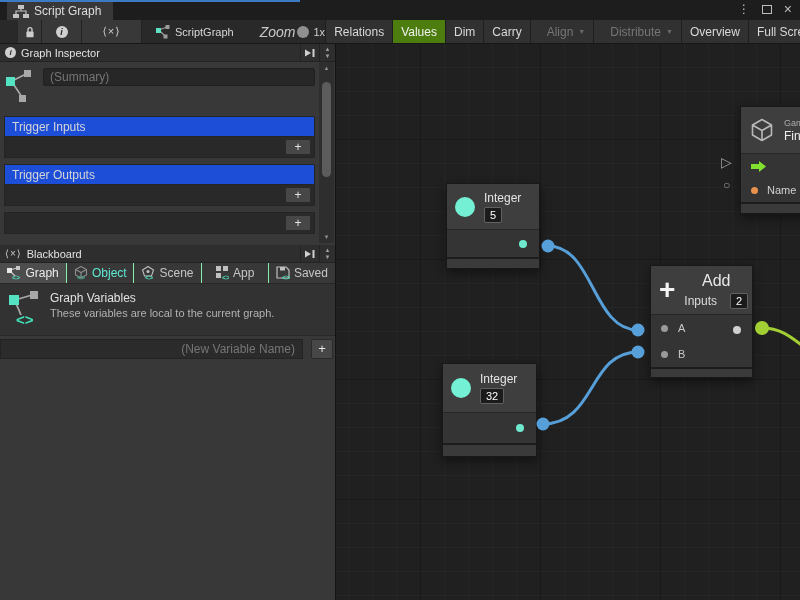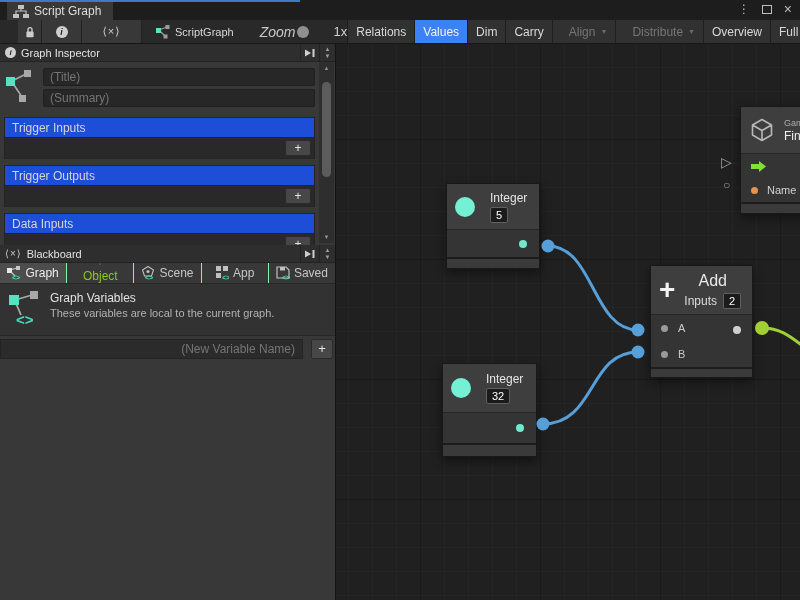--- a/index.html
+++ b/index.html
@@ -33,25 +33,25 @@
   .tb-btn.w-lock { width:24px; }
   .tb-btn.w-info { width:40px; }
   .tb-btn.w-code { width:60px; color:#cfcfcf; font-size:11px; letter-spacing:1px; }
   .info-circle { width:12px; height:12px; border-radius:50%; background:#cfcfcf; color:#262626;
                  font-size:9px; font-weight:bold; text-align:center; line-height:12px; font-style:italic; }
   .breadcrumb { display:flex; align-items:center; gap:5px; margin-left:14px; color:#d8d8d8; font-size:11px; }
   .zoom-label { align-self:center; margin-left:26px; color:#c8c8c8; font-size:14px;font-style:italic; }
   .zoom-track { position:relative; align-self:center; margin-left:10px; width:84px; height:2px;
                 background:#7c7c7c; border-radius:1px; }
   .zoom-handle { position:absolute; right:-3px; top:-5px; width:12px; height:12px; border-radius:50%; background:#909090; }
-  .zoom-value { align-self:center; margin-left:28px; font-size:13px; color:#cfcfcf; }
+  .zoom-value { align-self:center; margin-left:8px; font-size:11px; color:#cfcfcf; }
   .tb-actions { margin-left:auto; display:flex; align-items:stretch; }
   .action { display:flex; align-items:center; padding:0 8px; background:#313131;
             border-left:1px solid #1e1e1e; color:#d8d8d8; white-space:nowrap; }
-  .action.active { background:#3b82f6; color:#f2f2f2; }
+  .action.active { background:#4d7c0f; color:#f2f2f2; }
   .action.disabled { color:#767676;padding-left:16px; }
   .dd-arrow { font-size:7px; margin-left:5px; color:#9a9a9a; }
   .action.disabled .dd-arrow { color:#6a6a6a; }
 
   
   .left-panel { position:absolute; top:44px; left:0; width:336px; bottom:0; background:#383838;
                 border-right:1px solid #141414; }
   .p-header { position:relative; height:18px; background:#2e2e2e; border-bottom:1px solid #232323;
               display:flex; align-items:center; gap:5px; padding-left:5px; font-size:11px; color:#e2e2e2; }
   .hdr-right { margin-left:auto; display:flex; align-items:center; height:100%; }
@@ -77,21 +77,21 @@
                display:flex; flex-direction:column; align-items:center; font-size:6px; color:#8f8f8f; }
   .sb-track { position:relative; flex:1; width:9px; }
   .sb-thumb { position:absolute; top:8px; left:0; width:9px; height:95px; background:#5c5c5c; border-radius:5px; }
   .sb-arrow { padding:3px 0; }
 
   .bb-tabs { display:flex; height:21px; border-bottom:1px solid #272727; background:#383838; }
   .bb-tab { flex:1; display:flex; align-items:center; justify-content:center; gap:4px;
             font-size:12px; color:#c6c6c6; border-right:1px solid #86efac; }
   .bb-tab:last-child { border-right:none; }
   .bb-tab.active { background:#4d4d4d; color:#ececec; }
-  .bb-tab.disabled { color:#84cc16;flex-direction:column; }
+  .bb-tab.disabled { color:#5eead4; }
 
   .bb-info { display:flex; gap:10px; padding:7px 8px 8px 8px; background:#323232; border-bottom:1px solid #282828; }
   .bb-info-title { font-size:12px; color:#e2e2e2; margin-bottom:2px; }
   .bb-info-desc { font-size:11px; color:#b2b2b2; }
 
   .var-row { display:flex; align-items:center; gap:8px; padding:3px 2px 3px 0; }
   .var-input { flex:1; height:20px; background:#2b2b2b; border:1px solid #232323; color:#969696;
                font-size:12px; text-align:right; padding:0 7px; outline:none;
                font-family:"Liberation Sans",sans-serif; }
   .var-plus { width:22px; height:20px; background:#474747; border:1px solid #2a2a2a; border-radius:2px;
@@ -112,36 +112,36 @@
            box-shadow:0 4px 10px rgba(0,0,0,0.45); }
   .vnode .hdr { background:#3e3e3e; border-bottom:1px solid #262626; display:flex; align-items:center;
                 padding:0 8px; gap:9px; }
   .vnode .bdy { position:relative; background:#343434; }
   .vnode .ftr { background:#3a3a3a; border-top:2px solid #1c1c1c; }
 
   .node-int-a { left:110px; top:139px; width:94px; }
   .node-int-b { left:106px; top:319px; width:95px; }
   .int-hdr { height:46px; }
   .int-circle { width:20px; height:20px; border-radius:50%; background:#74f0d4; flex:0 0 auto; }
-  .int-col { display:flex; flex-direction:column; gap:2px;margin-left:6px; }
+  .int-col { display:flex; flex-direction:column; gap:2px; }
   .int-title { font-size:12px; color:#e4e4e4; }
   .val-box { align-self:flex-start; min-width:16px; padding:0 5px; height:16px; line-height:15px;
              background:#1b1b1b; border:1px solid #616161; border-radius:2px; color:#ffffff;
              font-size:11px; text-align:center; }
   .int-bdy { height:27px; }
   .int-ftr { height:11px; }
   .dot { position:absolute; border-radius:50%; }
   .teal-out { width:8px; height:8px; background:#6fe8cd; right:12px; top:10px; }
 
   .node-add { left:314px; top:221px; width:103px; }
   .add-hdr { height:49px; justify-content:flex-start; }
   .add-plus-glyph { font-size:28px; line-height:26px; color:#f4f4f4; font-weight:bold; }
   .add-col { display:flex; flex-direction:column; align-items:center; gap:3px; }
   .add-title { font-size:16px; color:#e8e8e8; }
-  .add-inrow { display:flex; align-items:center; gap:6px; font-size:12px; color:#dcdcdc; }
+  .add-inrow { display:flex; align-items:center; gap:13px; font-size:12px; color:#dcdcdc; }
   .add-bdy { height:52px; }
   .port-row { height:26px; display:flex; align-items:center; gap:10px; padding-left:10px;
               font-size:11px; color:#c9c9c9; }
   .port-dot { width:7px; height:7px; border-radius:50%; background:#9a9a9a; flex:0 0 auto; }
   .add-out { width:8px; height:8px; background:#d0d0d0; right:11px; top:11px; }
   .add-ftr { height:10px; }
 
   .node-find { left:404px; top:62px; width:130px; }
   .find-hdr { height:47px; }
   .find-col { display:flex; flex-direction:column; gap:1px; }
@@ -267,41 +267,39 @@
     <div class="insp-scroll">
       <div class="fields-block">
         <svg width="30" height="38" viewBox="0 0 30 38">
           <line x1="6" y1="13" x2="20" y2="6" stroke="#a8a8a8" stroke-width="1.6"></line>
           <line x1="6" y1="14" x2="16" y2="29" stroke="#a8a8a8" stroke-width="1.6"></line>
           <rect x="0" y="9" width="9" height="9" fill="#54e3c2"></rect>
           <rect x="18" y="2" width="7" height="7" fill="#a8a8a8"></rect>
           <rect x="13" y="27" width="7" height="7" fill="#a8a8a8"></rect>
         </svg>
         <div class="fields">
-          <input class="fld" placeholder="(Title)" style="">
           <input class="fld" placeholder="(Summary)" style="">
         </div>
       </div>
 
       <div class="section">
         <div class="sec-header">Trigger Inputs</div>
         <div class="sec-row">
           <div class="plus-btn">+</div>
         </div>
       </div>
 
       <div class="section">
         <div class="sec-header">Trigger Outputs</div>
         <div class="sec-row">
           <div class="plus-btn">+</div>
         </div>
       </div>
 
       <div class="section">
-        <div class="sec-header">Data Inputs</div>
         <div class="sec-row">
           <div class="plus-btn">+</div>
         </div>
       </div>
 
       <div class="scrollbar">
         <span class="sb-arrow">▲</span>
         <div class="sb-track">
           <div class="sb-thumb"></div>
         </div>

